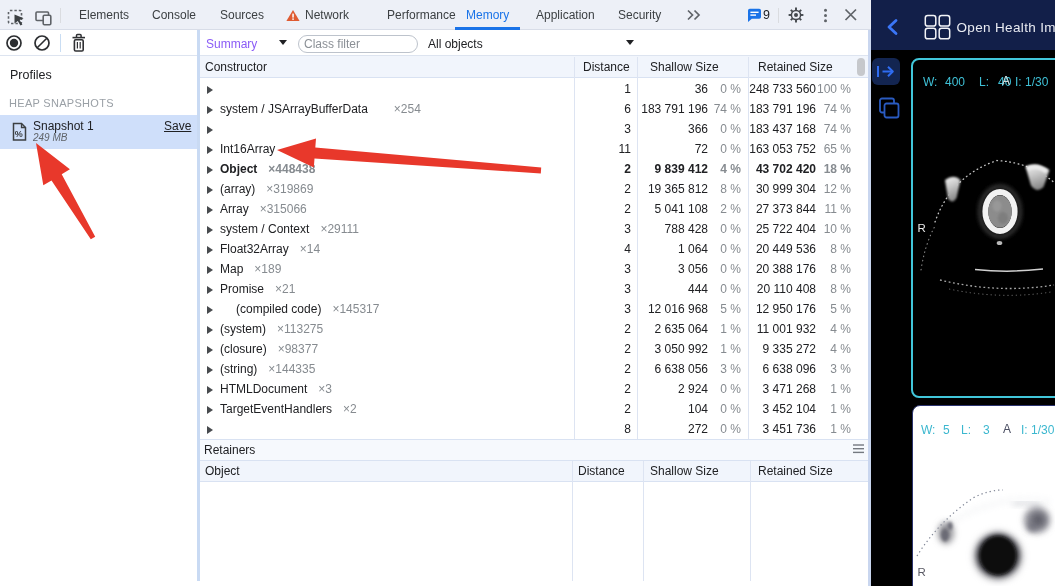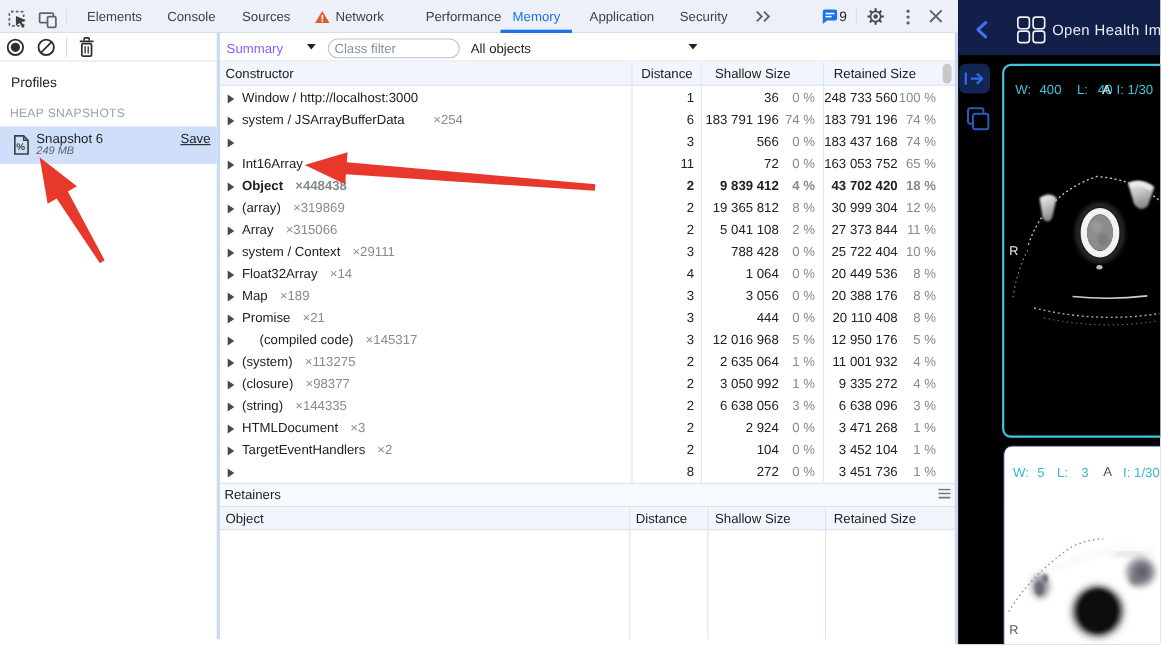--- a/index.html
+++ b/index.html
@@ -89,53 +89,52 @@
 <div class="abs" style="left:626px;top:40px;width:0;height:0;border-left:4.5px solid transparent;border-right:4.5px solid transparent;border-top:5px solid #202124;"></div>
 <div class="abs" style="left:197px;top:30px;width:3px;height:551px;background:#c9daf3;"></div>
 <div class="abs" style="left:10px;top:68px;font-size:12.5px;color:#202124;">Profiles</div>
 <div class="abs" style="left:9px;top:97px;font-size:11px;letter-spacing:0.3px;color:#9aa0a6;">HEAP SNAPSHOTS</div>
 <div class="abs" style="left:0;top:115px;width:197px;height:34px;background:#cfdffa;"></div>
 <svg class="abs" style="left:12px;top:122px;" width="16" height="20">
 <path d="M1.5 1.5 h8 l4 4 v12.5 h-12 Z" fill="none" stroke="#3c4043" stroke-width="1.5"></path>
 <path d="M9.5 1.5 v4 h4" fill="none" stroke="#3c4043" stroke-width="1.3"></path>
 <text x="2.8" y="14.5" font-size="9" font-weight="bold" fill="#3c4043" font-family="Liberation Sans">%</text>
 </svg>
-<div class="abs" style="left:33px;top:119px;font-size:12px;color:#202124;">Snapshot 6</div>
+<div class="abs" style="left:33px;top:119px;font-size:12px;color:#202124;">Snapshot 1</div>
 <div class="abs" style="left:33px;top:132px;font-size:10px;color:#5f6368;font-style:italic;">249 MB</div>
 <div class="abs" style="left:164px;top:119px;font-size:12px;color:#202124;text-decoration:underline;">Save</div>
 <div class="abs" style="left:200px;top:56px;width:668px;height:22px;background:#f1f5fc;border-bottom:1px solid #d9e2f2;"></div>
 <div class="abs t12" style="left:205px;top:57px;">Constructor</div>
 <div class="abs t12" style="left:583px;top:57px;">Distance</div>
 <div class="abs t12" style="left:650px;top:57px;">Shallow Size</div>
 <div class="abs t12" style="left:758px;top:57px;">Retained Size</div>
 <div class="abs" style="left:574px;top:57px;width:1px;height:382px;background:#dde4f2;"></div>
 <div class="abs" style="left:637px;top:57px;width:1px;height:382px;background:#dde4f2;"></div>
 <div class="abs" style="left:748px;top:57px;width:1px;height:382px;background:#dde4f2;"></div>
 <div class="abs" style="left:0;top:79px;width:868px;height:20px;">
 <div class="abs" style="left:207px;top:7px;width:0;height:0;border-top:4px solid transparent;border-bottom:4px solid transparent;border-left:6px solid #474a4e;"></div>
-<div class="abs t12" style="left:220px;top:0;">Window / http://localhost:3000</div>
 <div class="abs t12 right" style="left:531px;top:0;width:100px;">1</div>
 <div class="abs t12 right" style="left:608px;top:0;width:100px;">36</div>
 <div class="abs t12 right gray" style="left:691px;top:0;width:50px;">0 %</div>
 <div class="abs t12 right" style="left:715px;top:0;width:101px;">248 733 560</div>
 <div class="abs t12 right gray" style="left:801px;top:0;width:50px;">100 %</div>
 </div>
 <div class="abs" style="left:0;top:99px;width:868px;height:20px;">
 <div class="abs" style="left:207px;top:7px;width:0;height:0;border-top:4px solid transparent;border-bottom:4px solid transparent;border-left:6px solid #474a4e;"></div>
 <div class="abs t12" style="left:220px;top:0;">system / JSArrayBufferData<span class="gray" style="margin-left:26px;">×254</span></div>
 <div class="abs t12 right" style="left:531px;top:0;width:100px;">6</div>
 <div class="abs t12 right" style="left:608px;top:0;width:100px;">183 791 196</div>
 <div class="abs t12 right gray" style="left:691px;top:0;width:50px;">74 %</div>
 <div class="abs t12 right" style="left:715px;top:0;width:101px;">183 791 196</div>
 <div class="abs t12 right gray" style="left:801px;top:0;width:50px;">74 %</div>
 </div>
 <div class="abs" style="left:0;top:119px;width:868px;height:20px;">
 <div class="abs" style="left:207px;top:7px;width:0;height:0;border-top:4px solid transparent;border-bottom:4px solid transparent;border-left:6px solid #474a4e;"></div>
 <div class="abs t12 right" style="left:531px;top:0;width:100px;">3</div>
-<div class="abs t12 right" style="left:608px;top:0;width:100px;">566</div>
+<div class="abs t12 right" style="left:608px;top:0;width:100px;">366</div>
 <div class="abs t12 right gray" style="left:691px;top:0;width:50px;">0 %</div>
 <div class="abs t12 right" style="left:715px;top:0;width:101px;">183 437 168</div>
 <div class="abs t12 right gray" style="left:801px;top:0;width:50px;">74 %</div>
 </div>
 <div class="abs" style="left:0;top:139px;width:868px;height:20px;">
 <div class="abs" style="left:207px;top:7px;width:0;height:0;border-top:4px solid transparent;border-bottom:4px solid transparent;border-left:6px solid #474a4e;"></div>
 <div class="abs t12" style="left:220px;top:0;">Int16Array</div>
 <div class="abs t12 right" style="left:531px;top:0;width:100px;">11</div>
 <div class="abs t12 right" style="left:608px;top:0;width:100px;">72</div>
 <div class="abs t12 right gray" style="left:691px;top:0;width:50px;">0 %</div>

